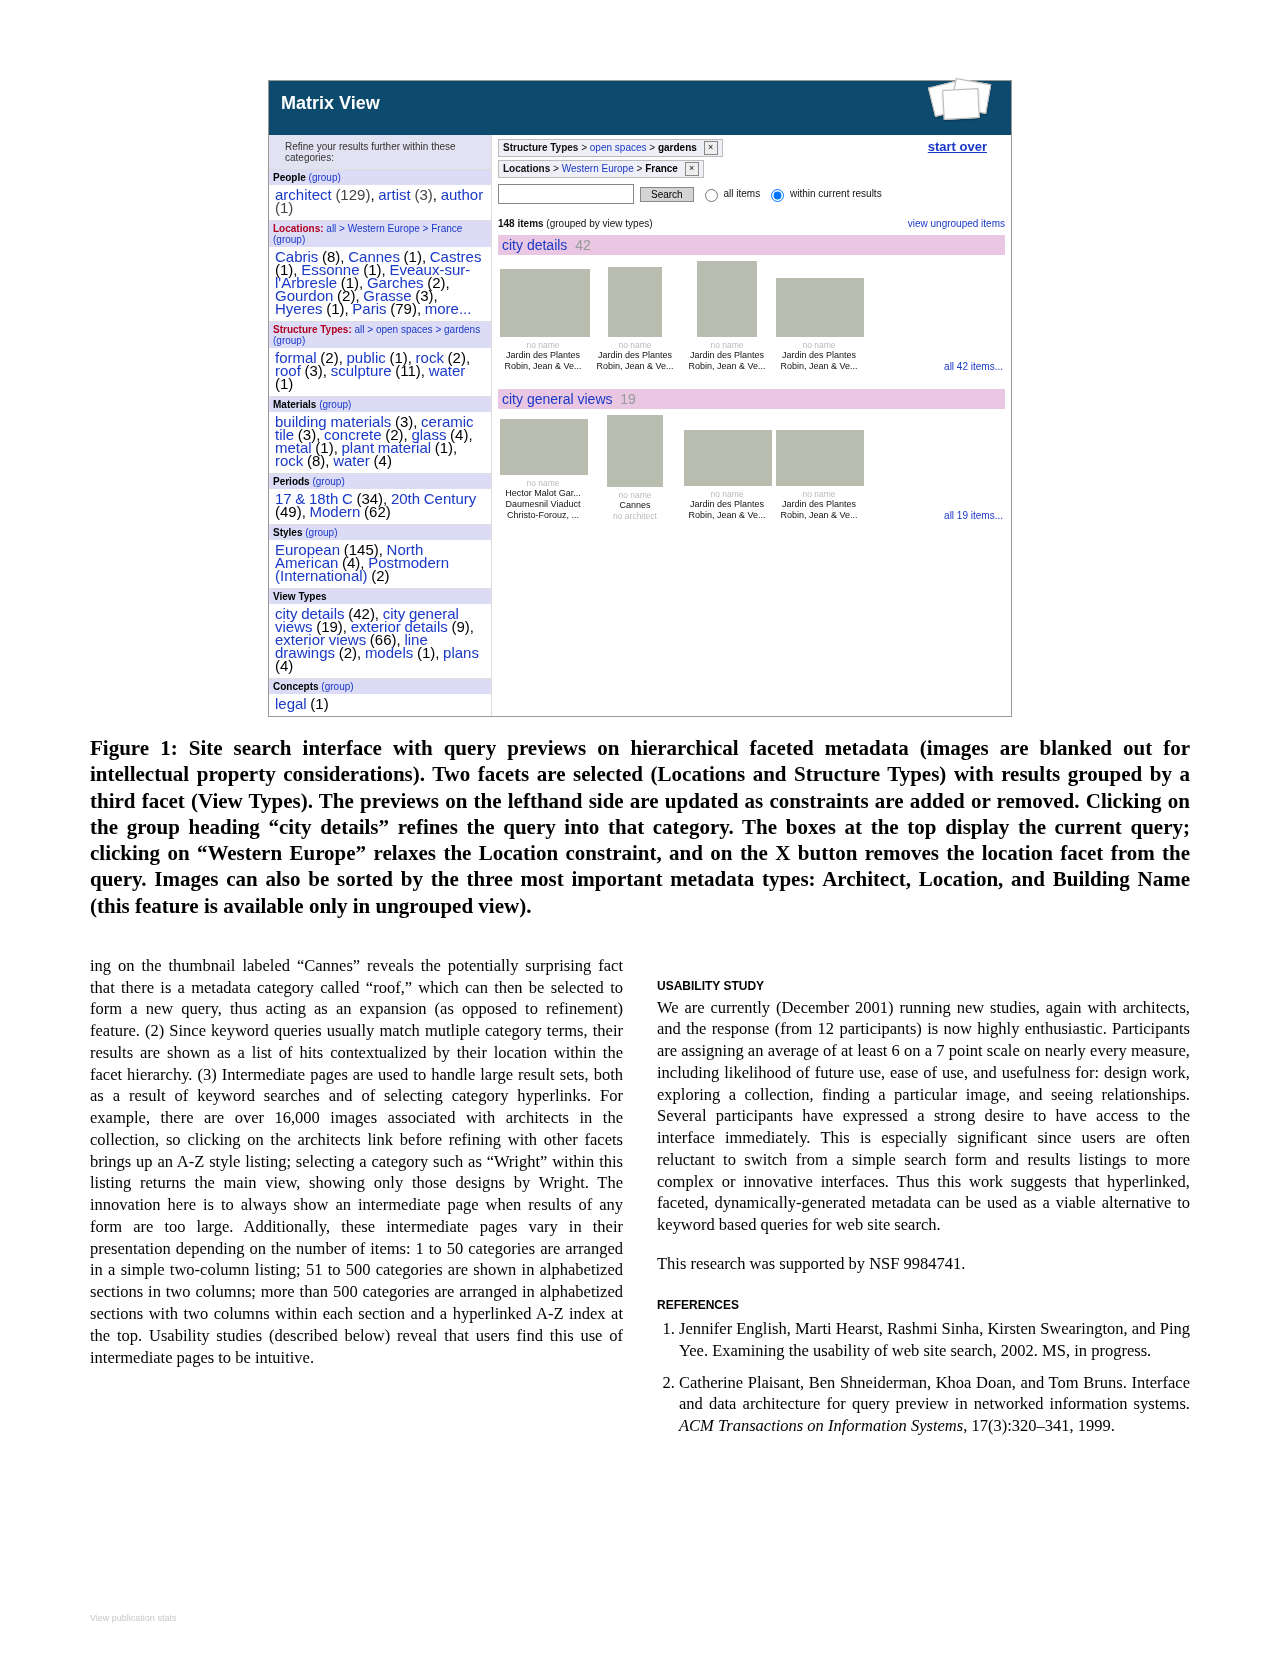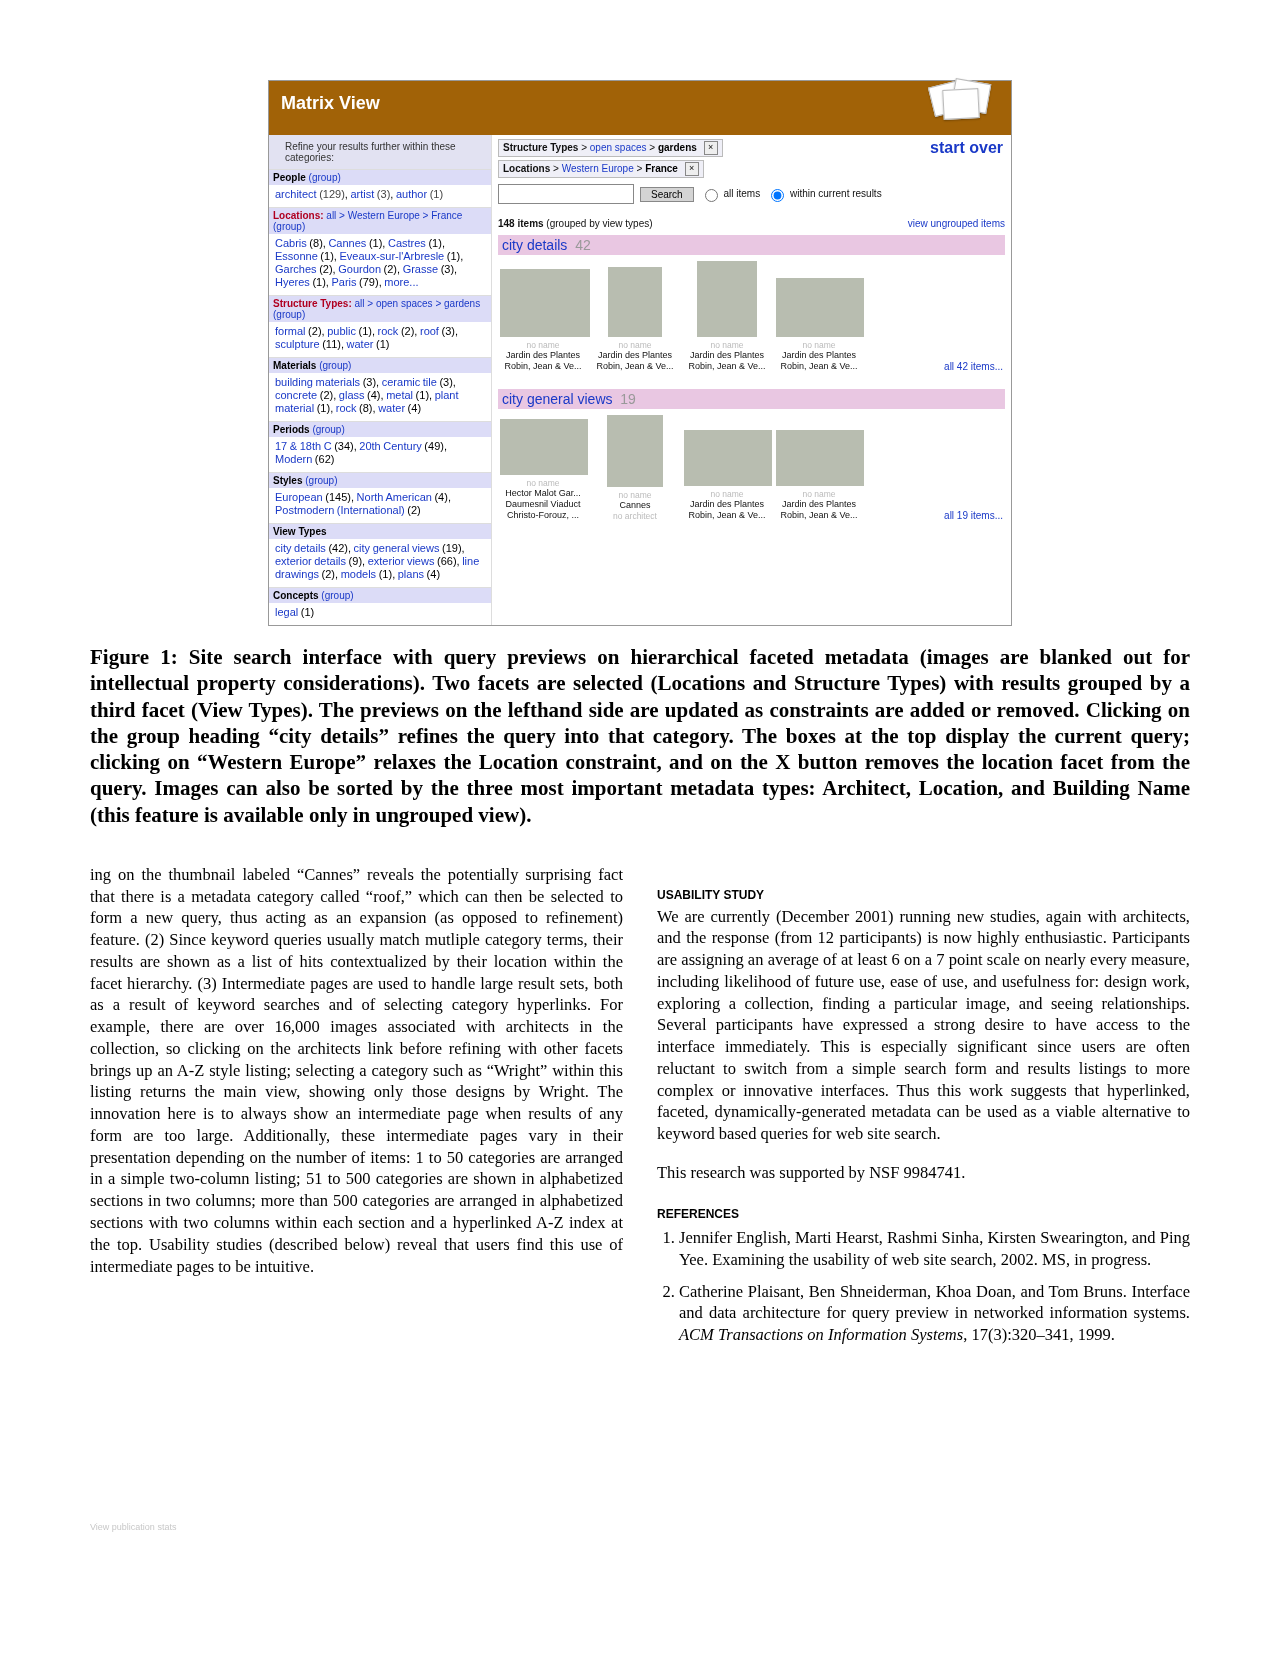--- a/index.html
+++ b/index.html
@@ -1,56 +1,56 @@
 <!DOCTYPE html>
 <html><head>
 <meta charset="utf-8">
 <style>
 body { margin:0; background:#fff; font-family:Georgia,'Times New Roman',serif; color:#000; }
 .page { width:1100px; margin:0 auto; padding:80px 90px 40px 90px; }
 .figure-wrap { display:flex; justify-content:center; margin-bottom:18px; }
 .app { width:742px; border:1px solid #999; font-family:Verdana,Arial,sans-serif; font-size:10px; color:#111; position:relative; }
-.app-bar { background:#a16207; color:#fff; padding:12px 12px 10px 12px; position:relative; height:32px; }
+.app-bar { background:#0c4a6e; color:#fff; padding:12px 12px 10px 12px; position:relative; height:32px; }
 .app-title { font-weight:bold; font-size:18px; }
 .photo-stack { position:absolute; right:18px; top:-6px; width:62px; height:46px; }
 .photo { position:absolute; width:34px; height:28px; background:#fff; border:1px solid #bbb; box-shadow:0 1px 2px rgba(0,0,0,.3); }
 .photo.a{ left:0; top:8px; transform:rotate(-14deg); }
 .photo.b{ left:22px; top:6px; transform:rotate(10deg); }
 .photo.c{ left:12px; top:14px; transform:rotate(-3deg); }
 .app-body { display:flex; background:#fff; }
 .sidebar { width:222px; border-right:1px solid #ddd; }
 .refine { background:#e2e2f2; padding:6px 16px; color:#333; }
 .facet-block { padding:4px 6px 6px 6px; border-top:1px solid #ddd; }
 .facet-head { background:#dcdcf7; padding:2px 4px; margin:-4px -6px 3px -6px; font-size:10px; }
 .facet-head .fname { color:#000; font-weight:bold; }
 .facet-head .grp { color:#1a39c7; }
 .main { flex:1; padding:4px 6px 8px 6px; position:relative; }
 .crumbrow { display:flex; align-items:center; margin-bottom:3px; }
 .crumb-box { background:#efeff7; border:1px solid #bbb; padding:1px 4px; }
 .xbtn { display:inline-block; width:12px; height:12px; border:1px solid #888; background:#eee; font-size:9px; text-align:center; line-height:11px; margin-left:4px; vertical-align:middle; cursor:pointer; }
-.start-over { position:absolute; right:8px; top:4px; color:#1a39c7; font-weight:bold; font-size:16px; }
+.start-over { position:absolute; right:24px; top:4px; color:#1a39c7; font-weight:bold; font-size:13px;text-decoration:underline; }
 .search-row { display:flex; align-items:center; gap:6px; margin-top:6px; }
 .search-input { border:1px solid #888; height:16px; width:130px; }
 .search-btn { background:#d4d4d4; border:1px solid #888; font-family:inherit; font-size:10px; padding:1px 10px; cursor:pointer; }
 .radio { vertical-align:middle; }
 .summary-row { display:flex; justify-content:space-between; margin:14px 0 6px 0; }
 .cathead { background:#e9c7e2; padding:2px 4px; font-size:14px; color:#333; }
 .cathead .catname { color:#1a39c7; }
 .cathead .cnt { color:#999; }
 .thumbrow { display:flex; gap:6px; padding:6px 2px 17px 2px; align-items:flex-end; }
 .thumb { width:86px; text-align:center; }
 .thumb .ph { background:#b8bdb0; margin-bottom:3px; }
 .thumb .cap { font-size:9px; line-height:11px; }
 .thumb .noname { color:#bbb; font-size:8.5px; }
 .all-link-cell { flex:1; display:flex; align-items:flex-end; justify-content:flex-end; }
 .all-link { color:#1a39c7; font-size:10px; }
 .blue { color:#1a39c7; }
 .red { color:#b00020; }
 .blk { color:#000; }
-.facet-body { font-size:11px; line-height:13px; color:#000; word-spacing:-0.5px; }
+.facet-body { font-size:15px; line-height:13px; color:#000; word-spacing:-0.5px; }
 .facet-body .t { color:#1a39c7; }
 .facet-body .ct { color:#444; }
 .caption { font-family:Georgia,'Times New Roman',serif; font-size:21px; font-weight:bold; text-align:justify; line-height:1.25; margin:6px 0 36px 0; }
 .columns { display:flex; gap:34px; font-size:16.5px; line-height:1.32; text-align:justify; }
 .col { flex:1; }
 .sec-head { font-family:Liberation Sans, sans-serif; font-weight:bold; font-size:12px; margin:24px 0 2px 0; }
 ol.refs { padding-left:22px; margin-top:4px; }
 ol.refs li { margin-bottom:10px; }
 .refs em { font-style:italic; }
 .footer-note { font-family:Arial,sans-serif; font-size:9px; color:#c8c8c8; margin-top:160px; }

